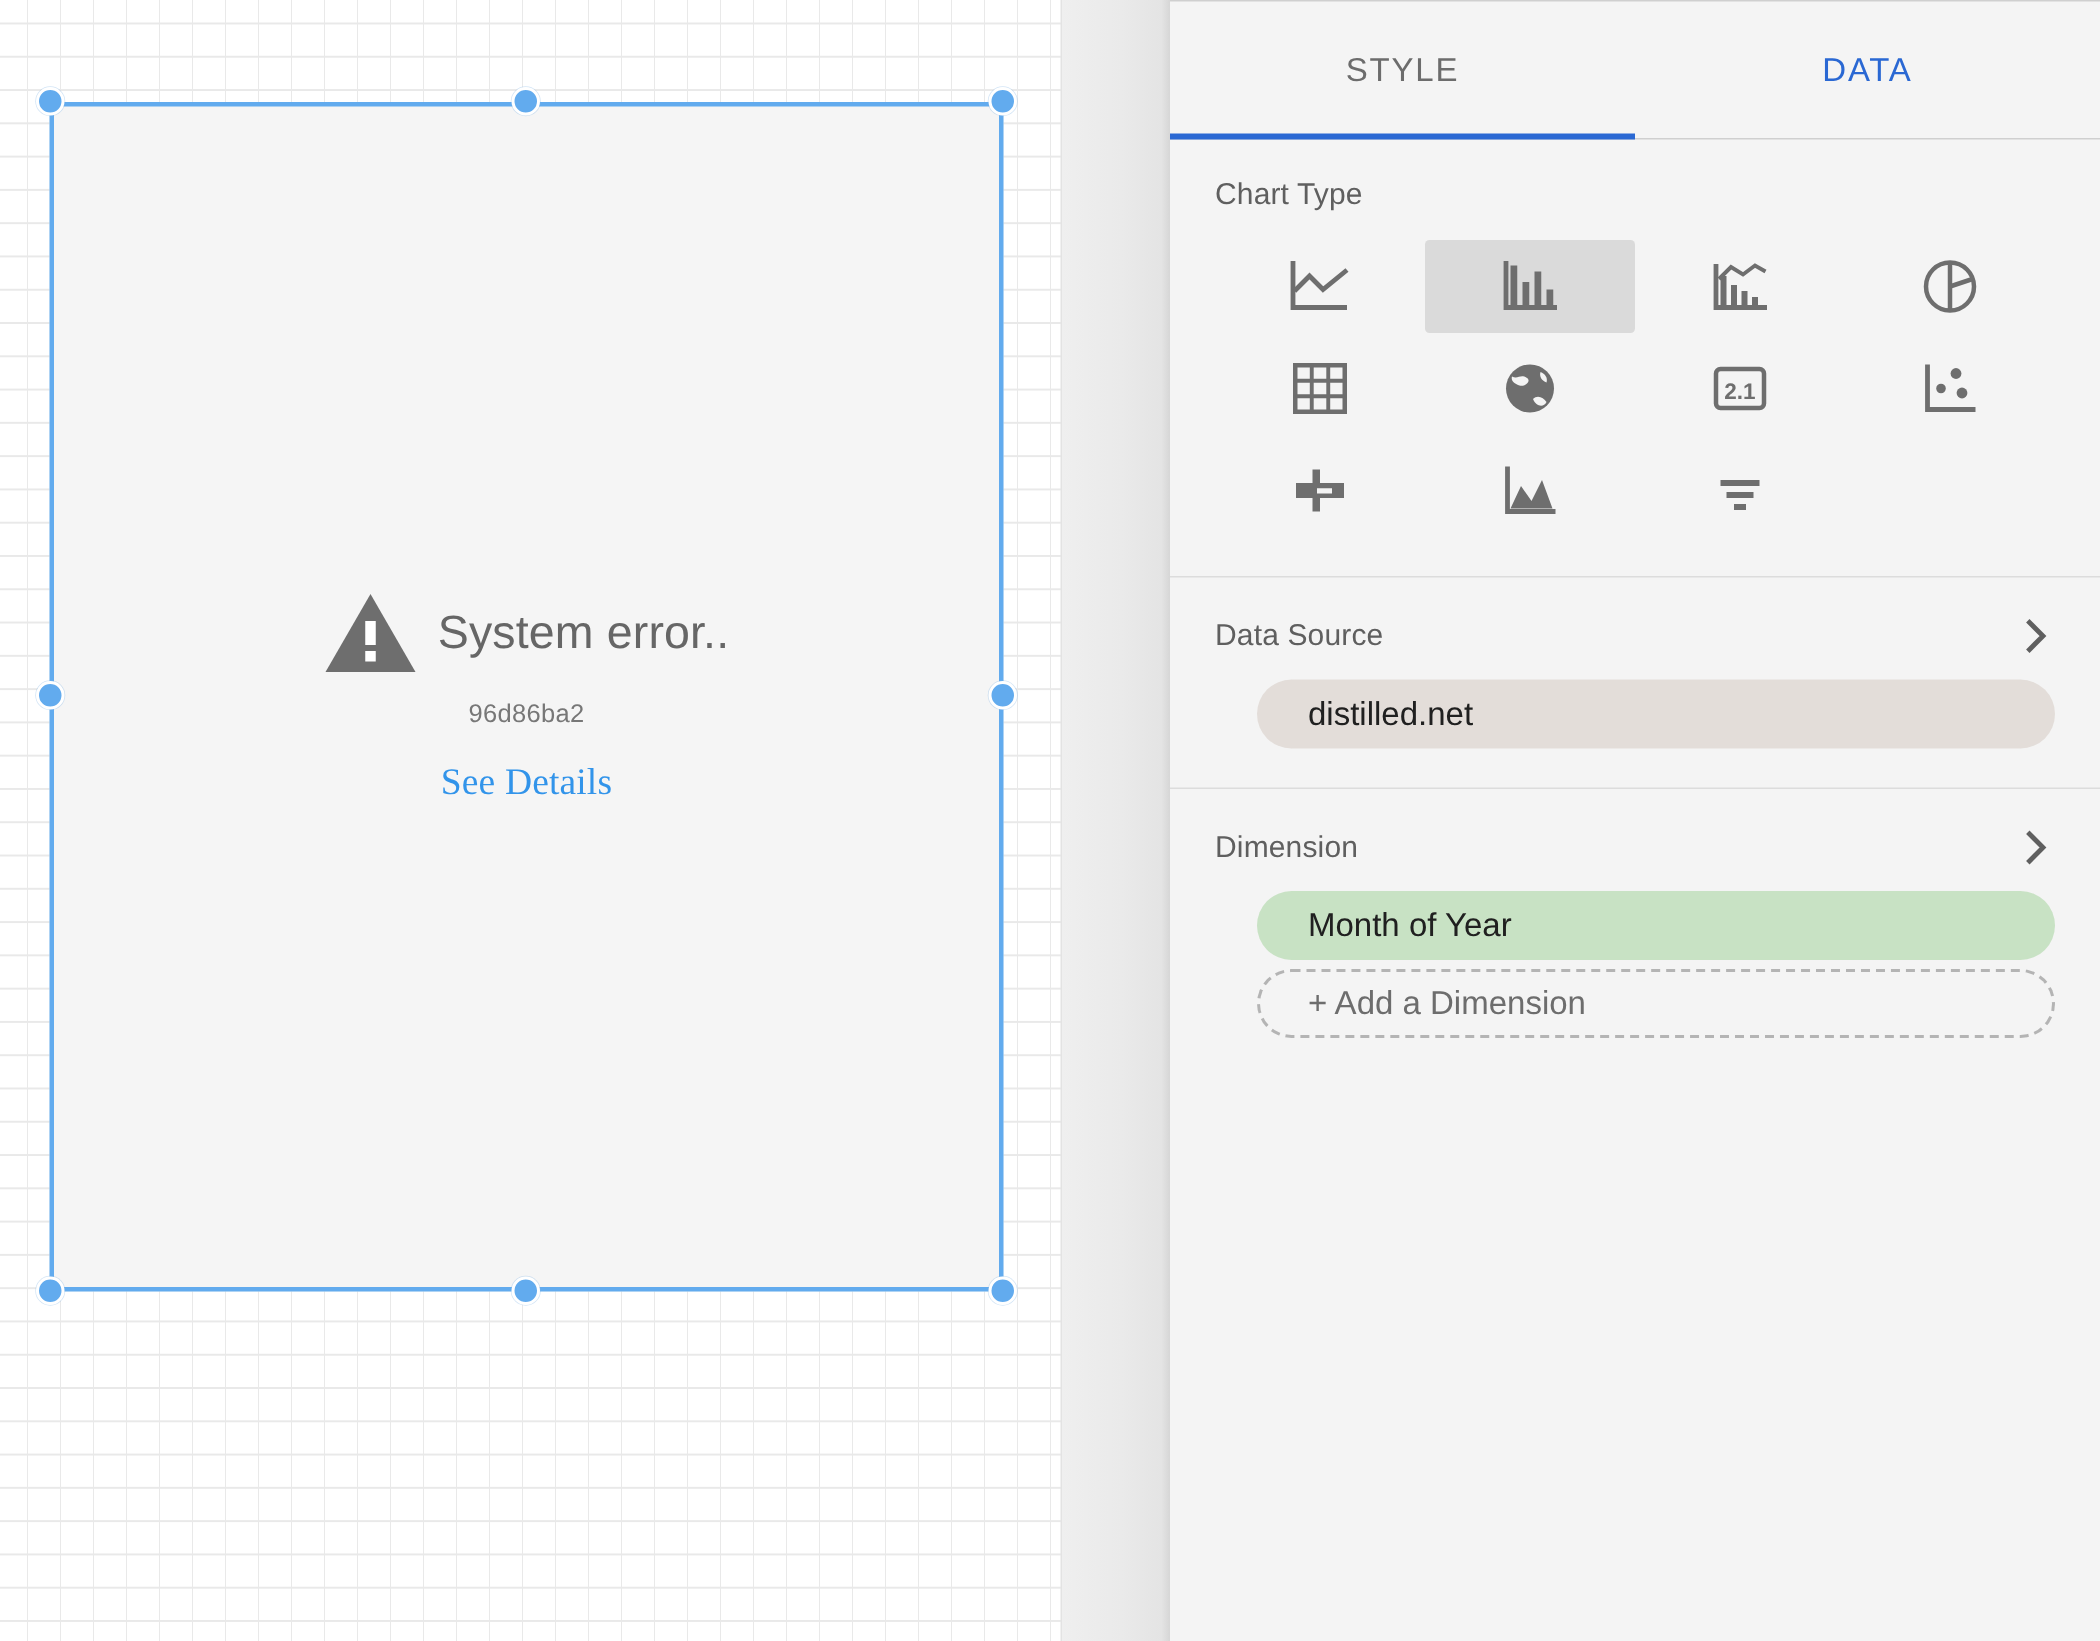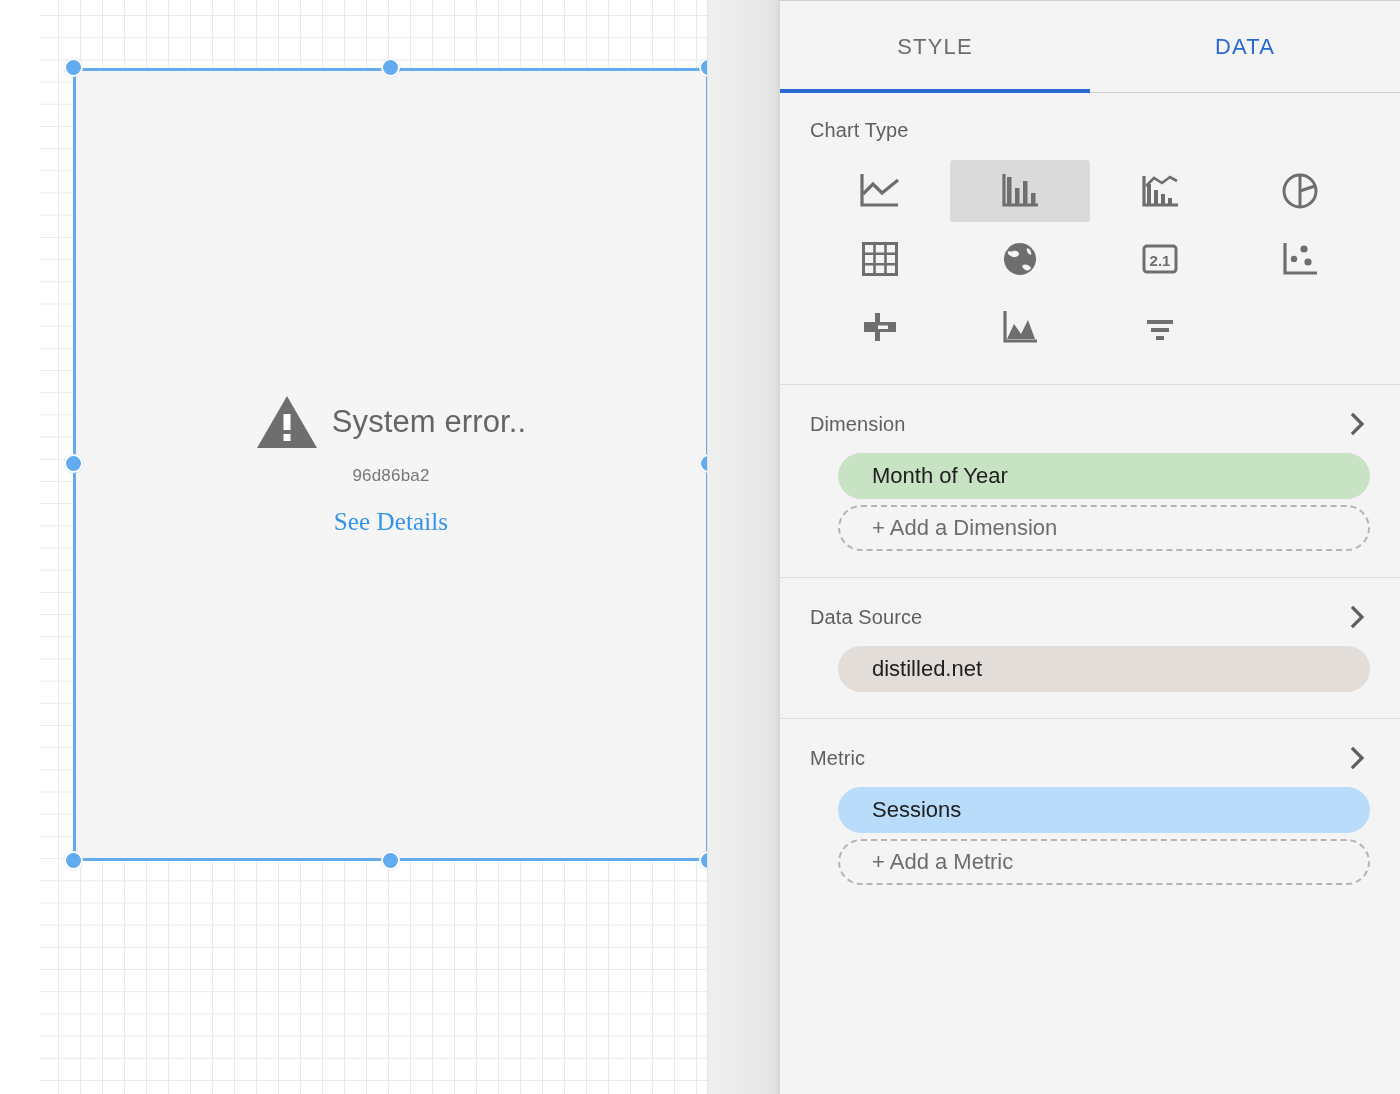--- a/index.html
+++ b/index.html
@@ -14,21 +14,20 @@
   
   .canvas {
     position: absolute; left: 0; top: 0;
     width: 811px; height: 1094px;
     background-color: #ffffff;
     background-image:
       linear-gradient(to right, #e9e9e9 1px, transparent 1px),
       linear-gradient(to bottom, #e9e9e9 1px, transparent 1px);
     background-size: 22px 22.2px;
     background-position: -4px 15px;
-    margin-left: 40px;
   }
   .gutter {
     position: absolute; left: 707px; top: 0;
     width: 73px; height: 1094px;
     background: linear-gradient(to right,#efefef 0%, #eaeaea 55%, #e4e4e4 92%, #d6d6d6 100%);
     border-left: 1px solid #e3e3e3;
   }
 
   
   .chart-box {
@@ -287,50 +286,38 @@
             <rect x="11" y="20" width="18" height="4" fill="#6e6e6e"></rect>
             <rect x="16" y="28" width="8" height="4" fill="#6e6e6e"></rect>
           </svg>
         </div>
 
       </div>
     </div>
 
     <div class="section">
       <div class="section-head">
+        <span class="section-label">Data Source</span>
+        <svg class="chev" viewBox="0 0 26 26">
+          <path d="M9 4 L18 13 L9 22" stroke="#5f5f5f" stroke-width="3.2" fill="none" stroke-linecap="square"></path>
+        </svg>
+      </div>
+      <div class="chip-area">
+        <div class="chip src">distilled.net</div>
+      </div>
+    </div>
+
+    <div class="section">
+      <div class="section-head">
         <span class="section-label">Dimension</span>
         <svg class="chev" viewBox="0 0 26 26">
           <path d="M9 4 L18 13 L9 22" stroke="#5f5f5f" stroke-width="3.2" fill="none" stroke-linecap="square"></path>
         </svg>
       </div>
       <div class="chip-area">
         <div class="chip dim">Month of Year</div>
         <div class="chip-add">+ Add a Dimension</div>
       </div>
     </div>
 
-    <div class="section">
-      <div class="section-head">
-        <span class="section-label">Data Source</span>
-        <svg class="chev" viewBox="0 0 26 26">
-          <path d="M9 4 L18 13 L9 22" stroke="#5f5f5f" stroke-width="3.2" fill="none" stroke-linecap="square"></path>
-        </svg>
-      </div>
-      <div class="chip-area">
-        <div class="chip src">distilled.net</div>
-      </div>
-    </div>
-
-    <div class="section">
-      <div class="section-head">
-        <span class="section-label">Metric</span>
-        <svg class="chev" viewBox="0 0 26 26">
-          <path d="M9 4 L18 13 L9 22" stroke="#5f5f5f" stroke-width="3.2" fill="none" stroke-linecap="square"></path>
-        </svg>
-      </div>
-      <div class="chip-area">
-        <div class="chip met">Sessions</div>
-        <div class="chip-add">+ Add a Metric</div>
-      </div>
-    </div>
 
   </div>
 </div>
 
 </body></html>

